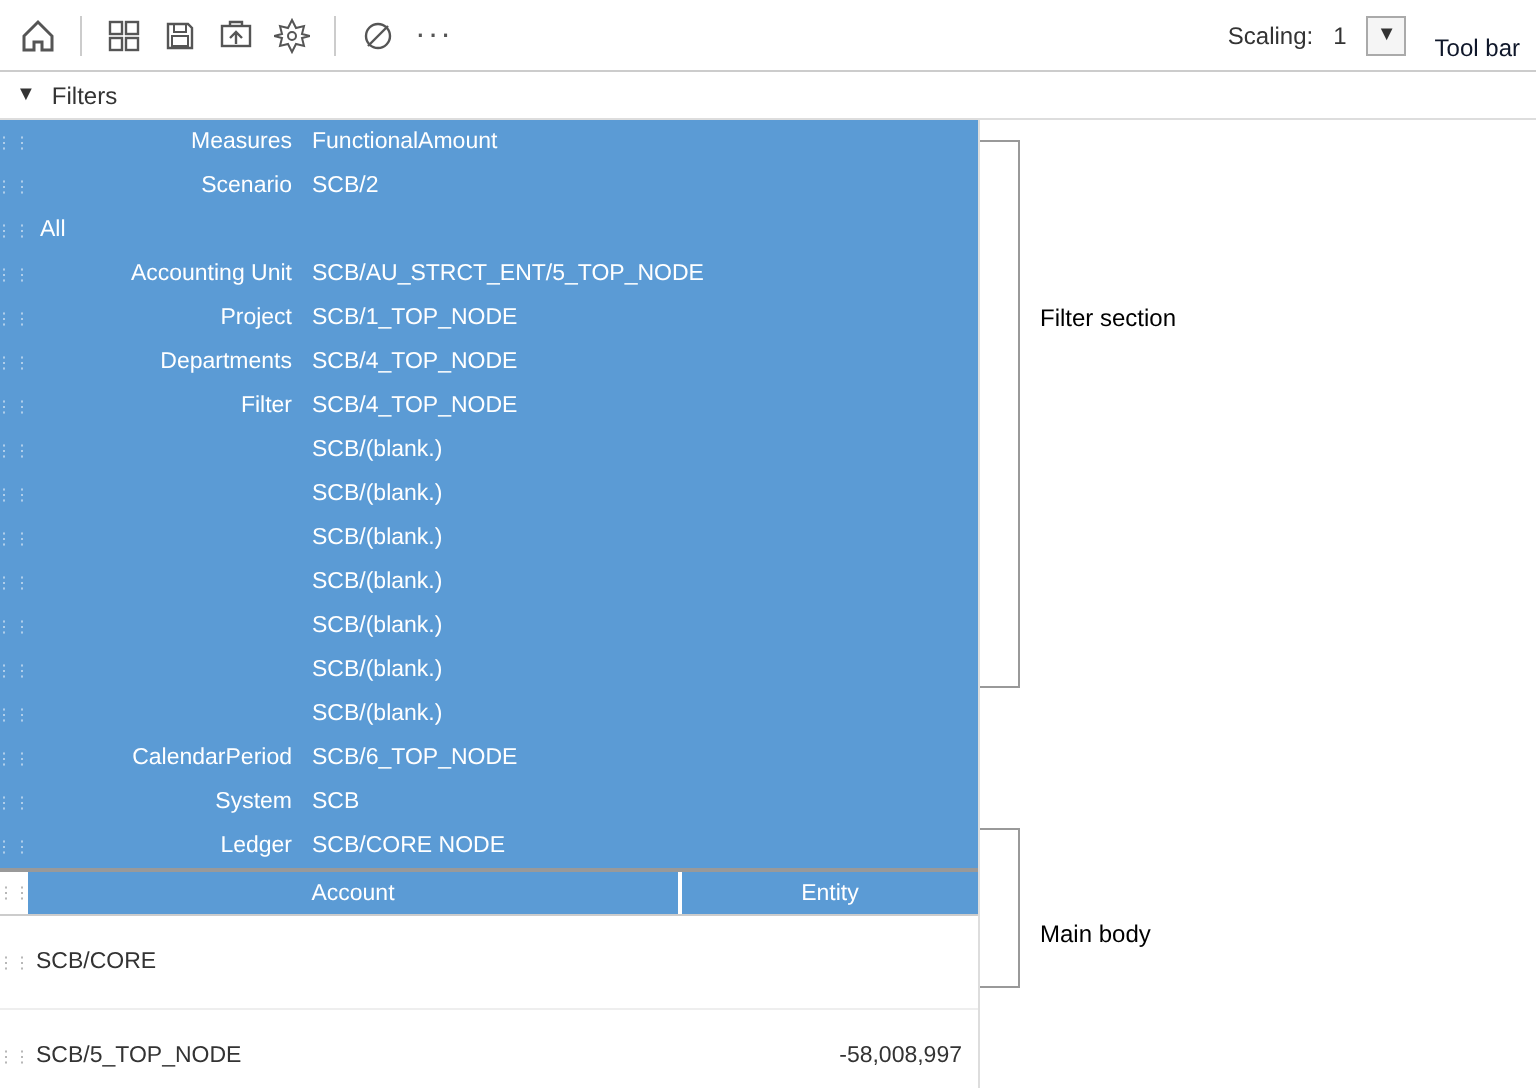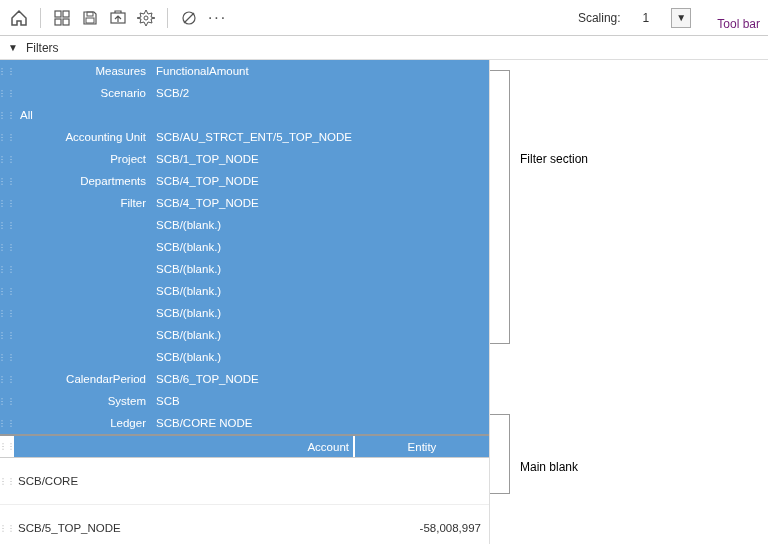--- a/index.html
+++ b/index.html
@@ -35,36 +35,36 @@
     .toolbar-separator {
       width: 1px;
       height: 20px;
       background: #ccc;
       margin: 0 4px;
     }
     .toolbar-label {
       margin-left: auto;
       display: flex;
       align-items: center;
-      gap: 16px;
+      gap: 4px;
       color: #333;
       font-size: 12px;
     }
     .toolbar-dropdown {
       width: 20px;
       height: 20px;
       border: 1px solid #aaa;
       background: #f5f5f5;
       display: flex;
       align-items: center;
       justify-content: center;
       cursor: pointer;
     }
     .toolbar-name-label {
-      color: #701a75;
+      color: #0f172a;
       font-size: 12px;
       margin-left: 10px;
       margin-top: 12px;
     }
 
     
     .filters-bar {
       display: flex;
       align-items: center;
       height: 24px;
@@ -156,27 +156,27 @@
       min-height: 22px;
       border-bottom: 1px solid #ccc;
     }
 
     .grid-header-account {
       flex: 1;
       background: #5b9bd5;
       color: #fff;
       display: flex;
       align-items: center;
-      justify-content: flex-end;
+      justify-content: center;
       font-size: 11.5px;
       padding: 3px 4px;
     }
 
     .grid-header-entity {
-      width: 136px;
+      width: 150px;
       background: #5b9bd5;
       color: #fff;
       display: flex;
       align-items: center;
       justify-content: center;
       font-size: 11.5px;
       padding: 3px 4px;
       flex-shrink: 0;
       border-left: 2px solid #fff;
     }
@@ -475,17 +475,17 @@
 
   <div class="right-panel">
 
     <div style="position:absolute; left:0; top:10px; width:20px; bottom:200px; border-top:1px solid #999; border-right:1px solid #999; border-bottom:1px solid #999;"></div>
     <div style="position:absolute; left:30px; top:50%; transform:translateY(-150px);">
       <span>Filter section</span>
     </div>
 
     <div style="position:absolute; left:0; bottom:50px; height:80px; width:20px; border-top:1px solid #999; border-right:1px solid #999; border-bottom:1px solid #999;"></div>
     <div style="position:absolute; left:30px; bottom:70px;">
-      <span>Main blank</span>
+      <span>Main body</span>
     </div>
   </div>
 
 </div>
 
 </body></html>

